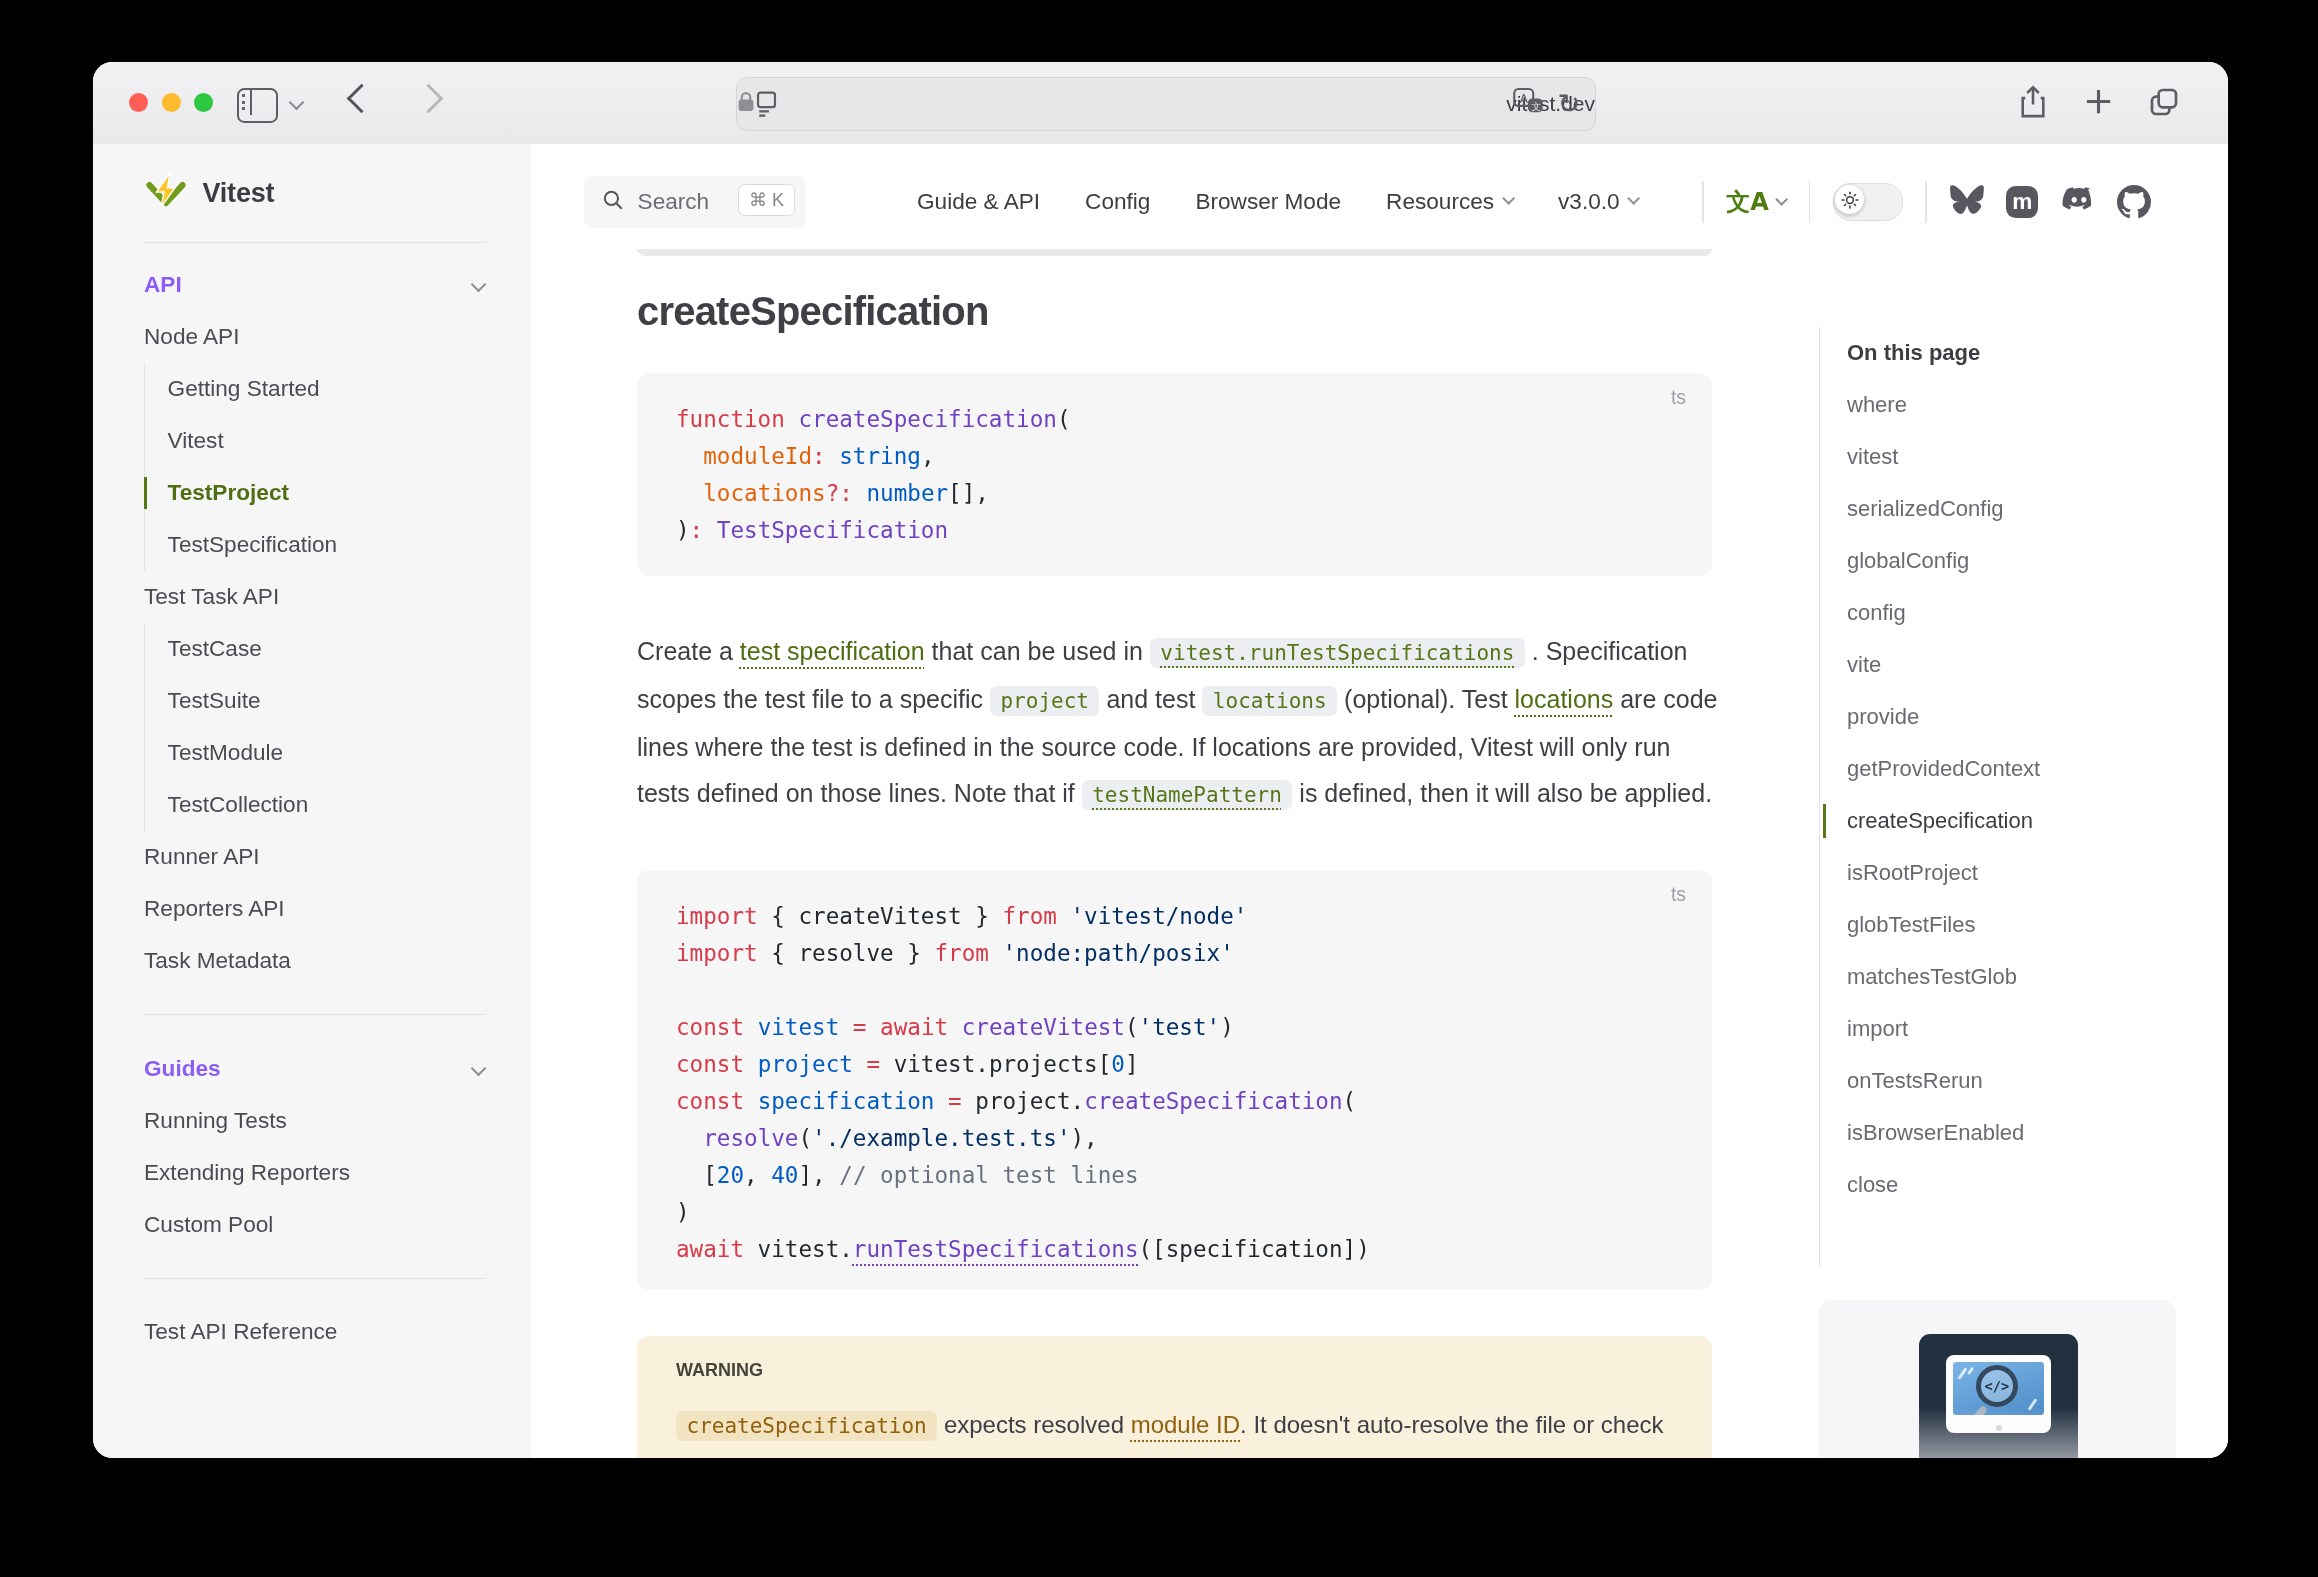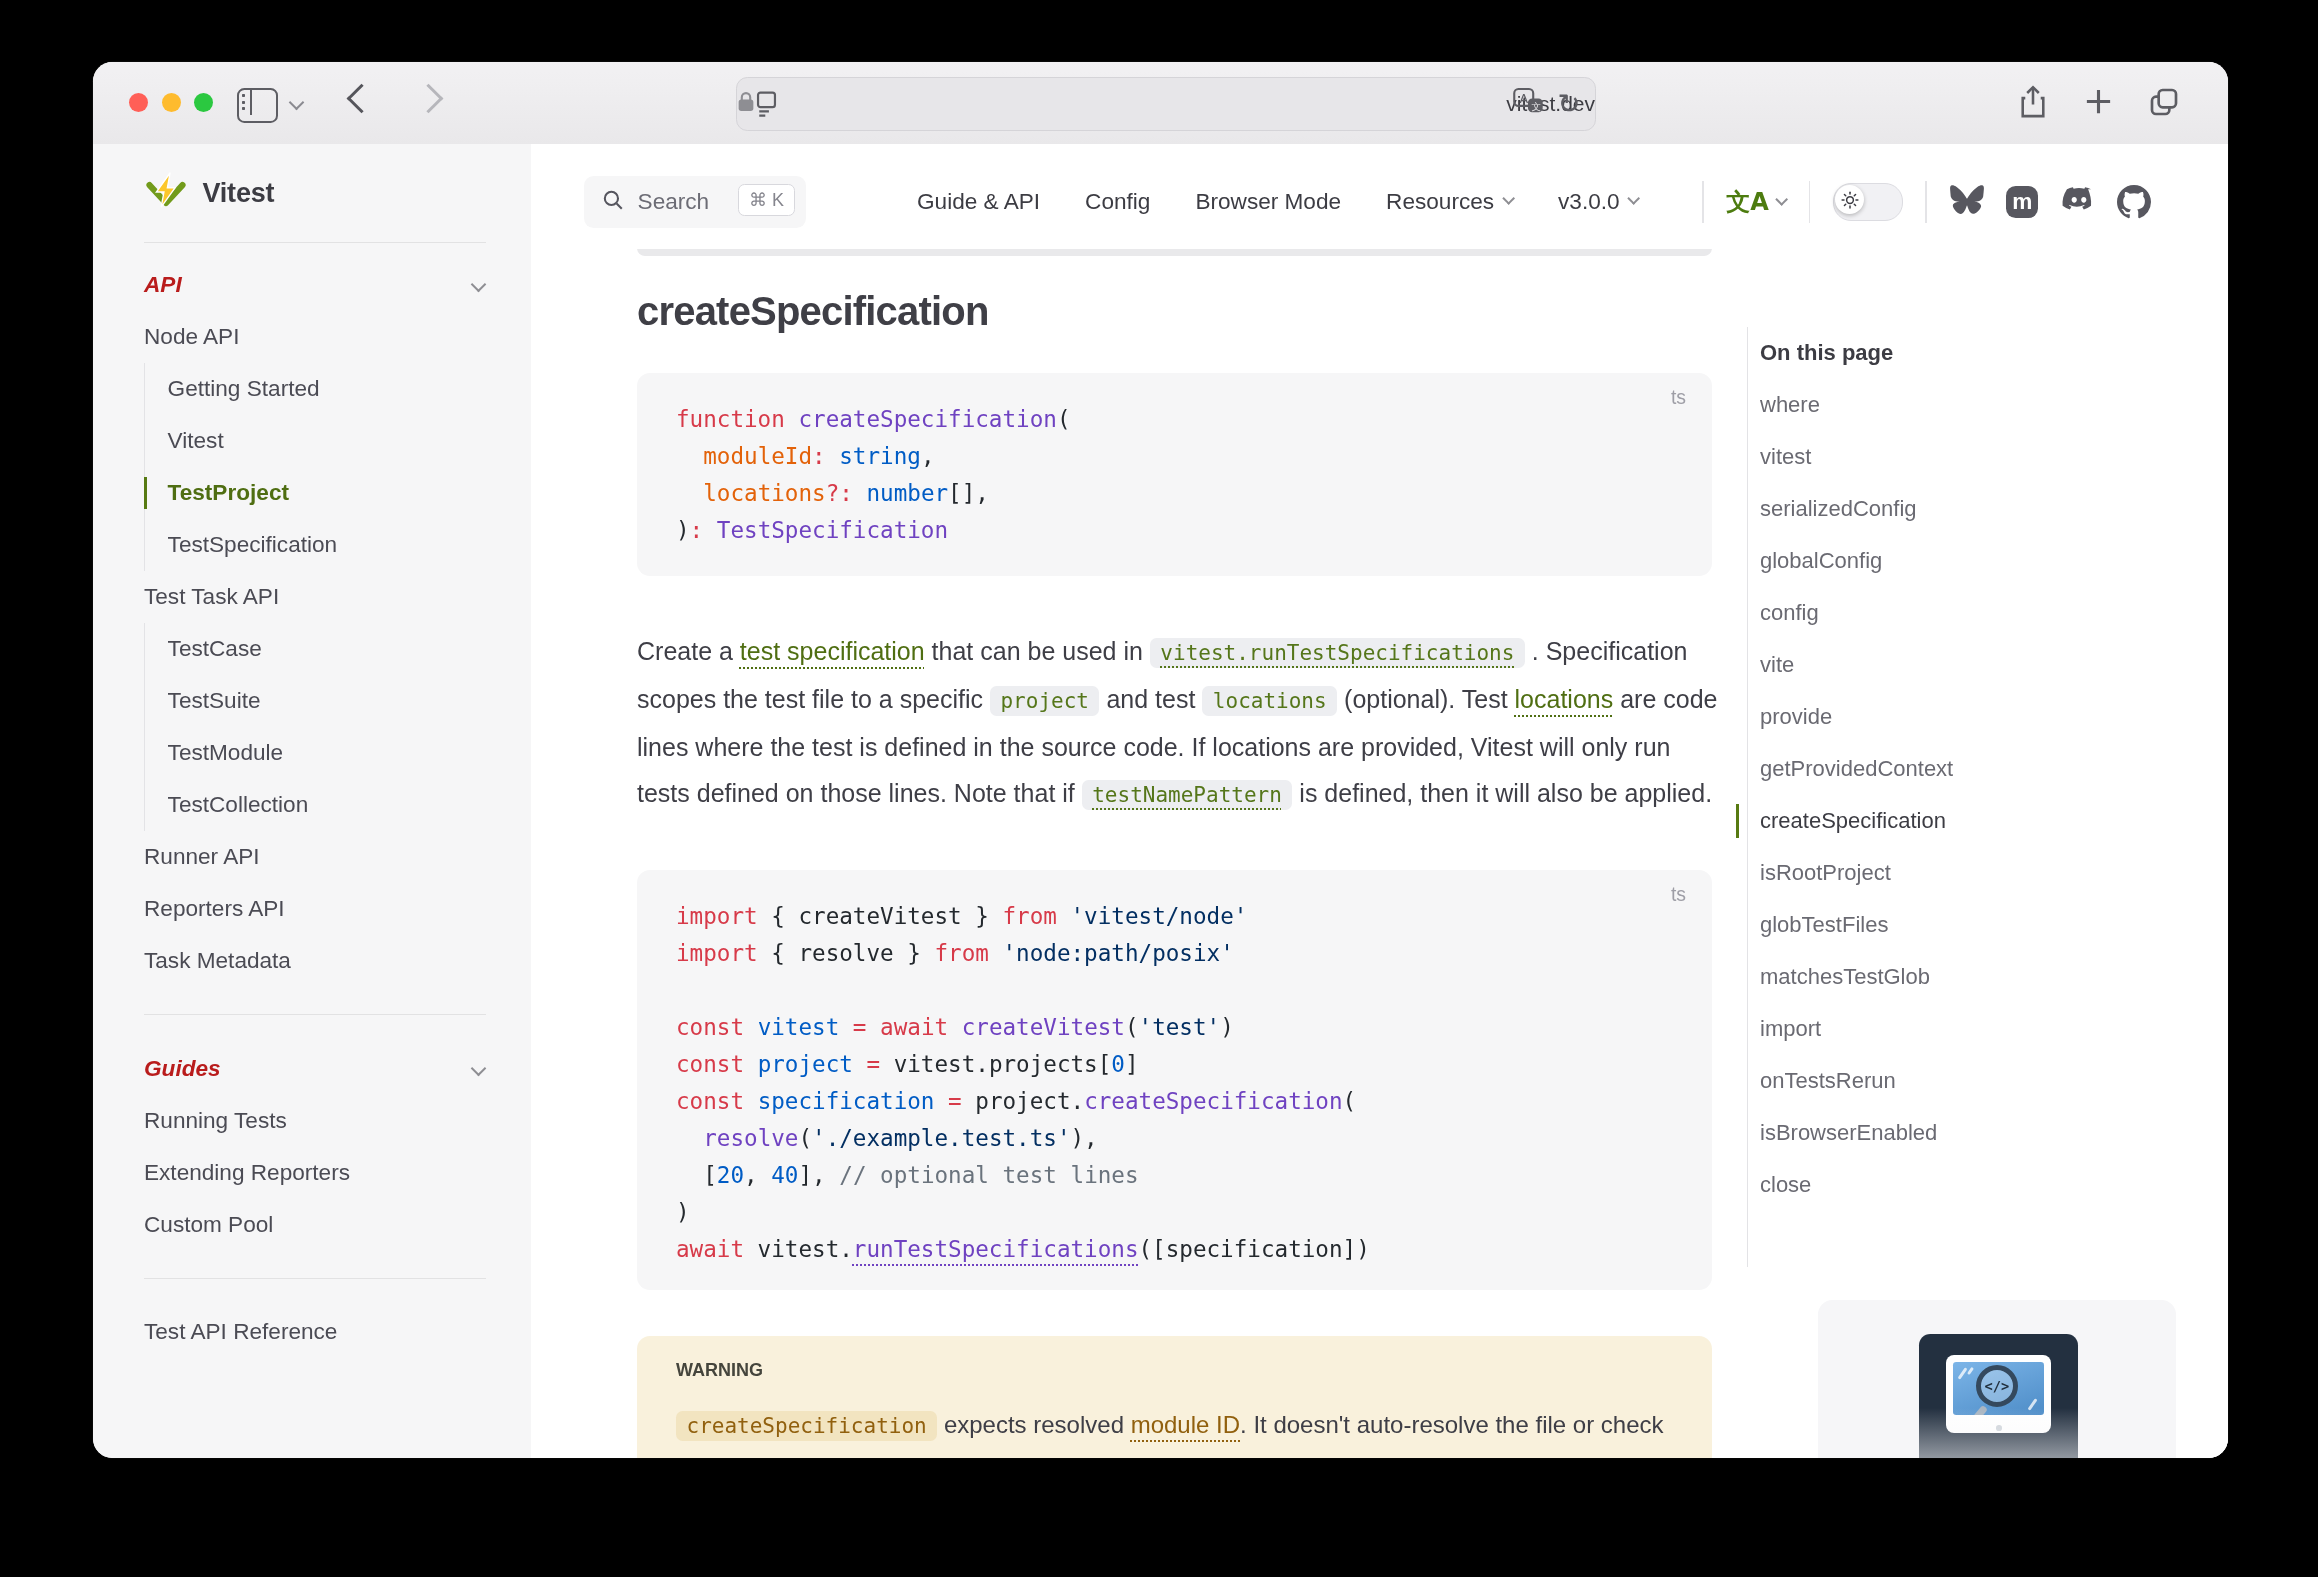--- a/index.html
+++ b/index.html
@@ -40,21 +40,21 @@
   
   .app-body{position:absolute;top:82px;left:0;right:0;bottom:0;display:flex;}
 
   
   .sidebar{width:438px;background:#f6f6f7;padding:0 45px 0 51px;box-sizing:border-box;flex:none;}
   .logo-row{height:98px;display:flex;align-items:center;gap:14.5px;border-bottom:0.8px solid #e2e2e3;}
   .logo-text{font-size:27px;font-weight:700;color:#3c3c43;letter-spacing:-0.2px;}
   .sb-nav{margin-top:16px;}
   .sb-row{height:52px;display:flex;align-items:center;font-size:22.6px;color:#4b4b54;font-weight:500;
           position:relative;cursor:pointer;}
-  .sb-heading{font-weight:700;color:#b91c1c;font-style:italic;}
+  .sb-heading{font-weight:700;color:#8b5cf6;}
   .sb-heading .chev-r{position:absolute;right:1.6px;top:20px;width:9px;height:9px;color:#8e8e93;
           border-right:2.4px solid;border-bottom:2.4px solid;transform:rotate(45deg);}
   .sb-group{border-left:1.6px solid #e3e3e6;padding-left:22.6px;}
   .sb-sub{position:relative;}
   .sb-sub.active{color:#4f6e12;font-weight:600;}
   .sb-sub.active::before{content:"";position:absolute;left:-24px;top:9.7px;width:3.2px;height:32px;background:#577a12;}
   .sb-divider{height:0.8px;background:#e2e2e3;margin:27.4px 0;}
 
   
   .main{flex:1;position:relative;background:#fff;}
@@ -104,21 +104,21 @@
   .seg-codelink{text-decoration:underline dotted 1.6px;text-underline-offset:5.7px;cursor:pointer;}
   .seg-codewarn{color:#91600e;background:#f2e4c0;}
   .seg-linkwarn{color:#91600e;}
 
   .warning{position:absolute;left:106px;top:1087px;width:1075px;height:194px;background:#f9f1dc;
            border-radius:13px;box-sizing:border-box;padding:24px 39px;}
   .warning-title{font-size:18px;font-weight:700;color:#45453c;}
   .warning-body{margin-top:21px;font-size:24px;line-height:45px;color:#3e3e46;}
 
   
-  .toc{position:absolute;left:1216px;top:78px;width:347px;border-left:1.6px solid #e3e3e6;padding-left:12px;
+  .toc{position:absolute;left:1288px;top:78px;width:347px;border-left:1.6px solid #e3e3e6;padding-left:27px;
        height:940px;box-sizing:border-box;}
   .toc-title{height:52px;display:flex;align-items:center;font-size:22px;font-weight:700;color:#3c3c43;}
   .toc-item{height:52px;display:flex;align-items:center;font-size:22px;color:#6a6a72;cursor:pointer;position:relative;}
   .toc-item.active{color:#3c3c43;}
   .toc-item.active::before{content:"";position:absolute;left:-24px;top:9px;width:3.2px;height:34px;background:#577a12;}
 
   .ad-card{position:absolute;left:1287px;top:1051px;width:358px;height:210px;background:#f6f6f8;border-radius:14.5px;}
   .ad-img{position:absolute;left:101px;top:34px;width:159px;height:176px;background:#233040;border-radius:11.3px;overflow:hidden;}
   .monitor{position:absolute;left:27px;top:21px;width:105px;height:78px;background:#fff;border-radius:8px;}
   .mon-screen{position:absolute;left:7.3px;top:7.3px;right:7.3px;height:53px;border-radius:3.2px;

